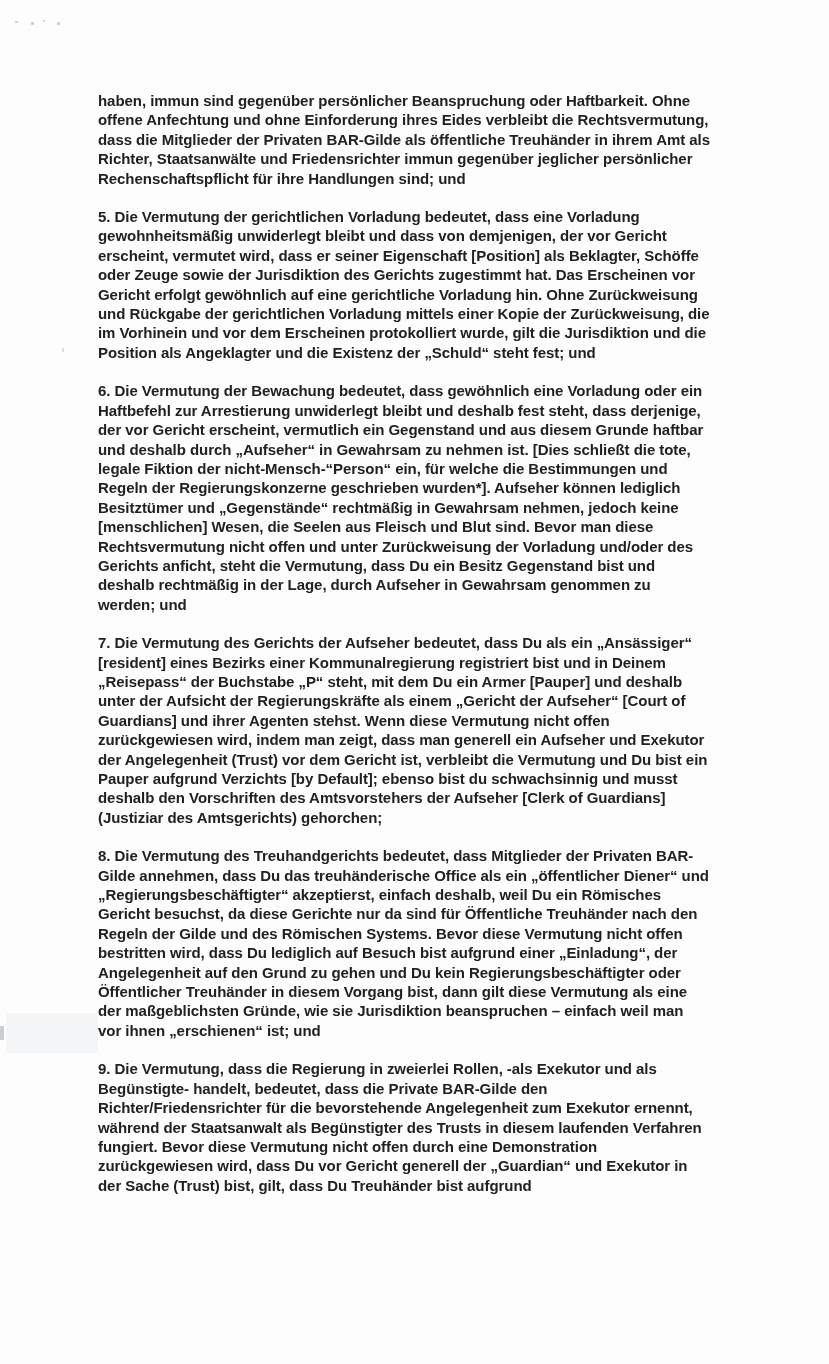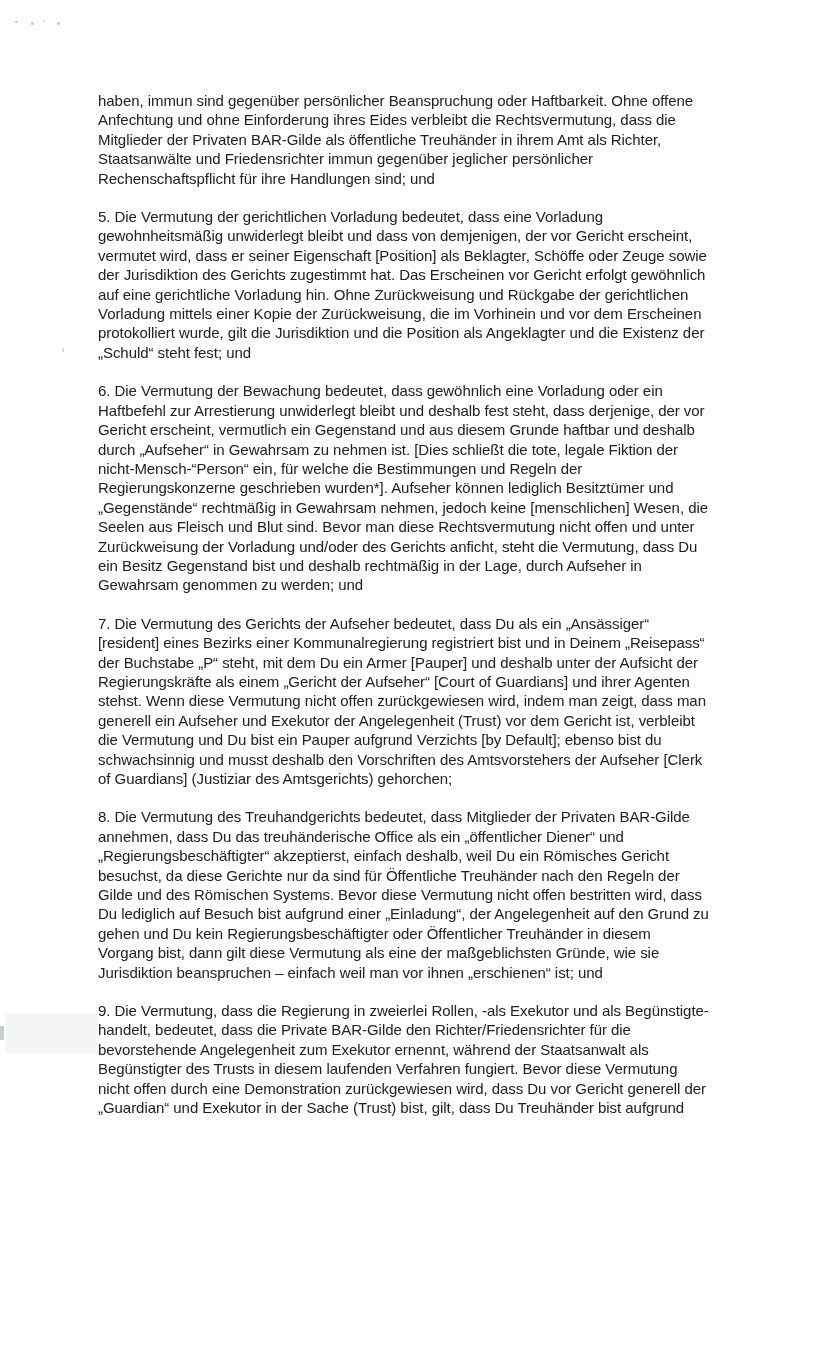--- a/index.html
+++ b/index.html
@@ -21,20 +21,21 @@
     top: 91px;
     width: 616px;
     font-size: 15px;
     line-height: 19.4px;
     letter-spacing: -0.05px;
     color: #212121;
     text-align: left;
   }
   .text-block p {
     margin: 0 4px 19px 0;
+    font-weight: bold;
   }
   
   .speck {
     position: absolute;
     background: #b9bec6;
     opacity: 0.75;
     border-radius: 1px;
   }
   .shadow-patch {
     position: absolute;

